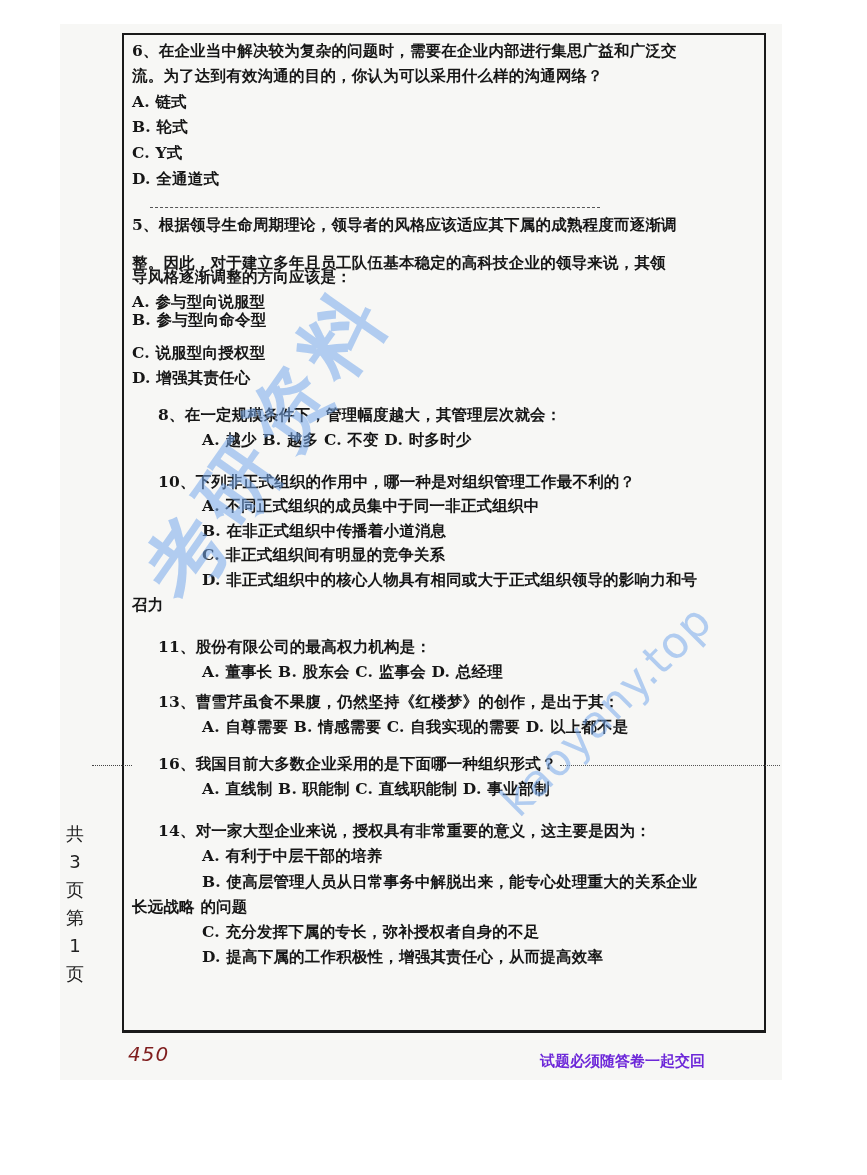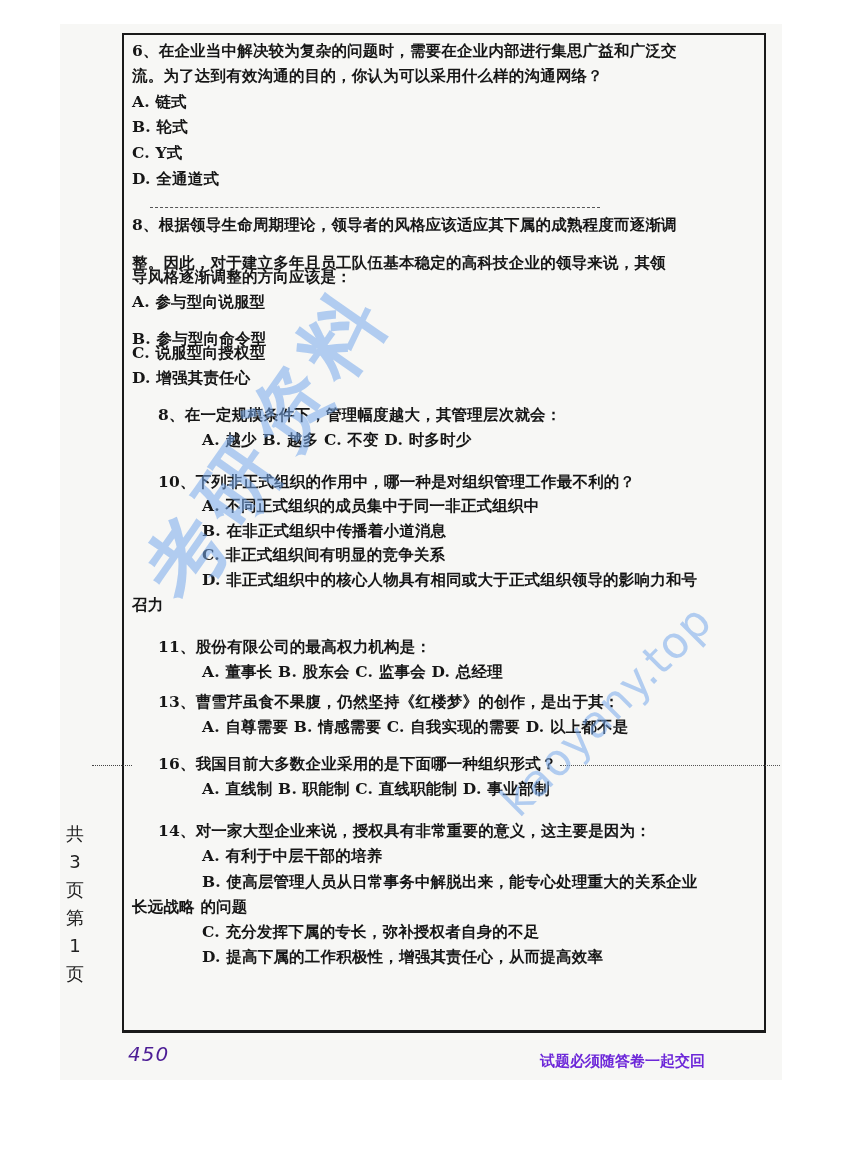--- a/index.html
+++ b/index.html
@@ -35,21 +35,21 @@
       border-top: 1px dotted #555;
     }
     .side {
       position: absolute; left: 63px; top: 820px; width: 24px;
       font-family: "DejaVu Sans", sans-serif; font-size: 18px; line-height: 28px;
       text-align: center; color: #222;
     }
     .side span { display: block; }
     .footer-num {
       position: absolute; left: 128px; top: 1042px;
-      font-family: "DejaVu Sans", sans-serif; font-size: 20px; color: #4c1d95;
+      font-family: "DejaVu Sans", sans-serif; font-size: 20px; color: #7f1d1d;
       font-style: italic; letter-spacing: 1px;
     }
     .footer-note {
       position: absolute; left: 540px; top: 1052px;
       font-family: "DejaVu Sans", sans-serif; font-size: 15px; font-weight: bold; color: #6d28d9;
     }
     .wm {
       position: absolute; color: rgba(120,170,235,0.55); pointer-events: none;
       font-family: "DejaVu Sans", sans-serif;
     }
@@ -73,25 +73,25 @@
 
 <div class="content">
 
   <div class="line" style="left:0;top:0">6、在企业当中解决较为复杂的问题时，需要在企业内部进行集思广益和广泛交</div>
   <div class="line" style="left:0;top:25px">流。为了达到有效沟通的目的，你认为可以采用什么样的沟通网络？</div>
   <div class="line" style="left:0;top:51px">A. 链式</div>
   <div class="line" style="left:0;top:76px">B. 轮式</div>
   <div class="line" style="left:0;top:102px">C. Y式</div>
   <div class="line" style="left:0;top:128px">D. 全通道式</div>
 
-  <div class="line" style="left:0;top:174px">8、根据领导生命周期理论，领导者的风格应该适应其下属的成熟程度而逐渐调</div>
+  <div class="line" style="left:0;top:174px">5、根据领导生命周期理论，领导者的风格应该适应其下属的成熟程度而逐渐调</div>
   <div class="line" style="left:0;top:212px">整。因此，对于建立多年且员工队伍基本稳定的高科技企业的领导来说，其领</div>
   <div class="line" style="left:0;top:226px">导风格逐渐调整的方向应该是：</div>
   <div class="line" style="left:0;top:251px">A. 参与型向说服型</div>
-  <div class="line" style="left:0;top:288px">B. 参与型向命令型</div>
+  <div class="line" style="left:0;top:269px">B. 参与型向命令型</div>
   <div class="line" style="left:0;top:302px">C. 说服型向授权型</div>
   <div class="line" style="left:0;top:327px">D. 增强其责任心</div>
 
   <div class="line" style="left:26px;top:364px">8、在一定规模条件下，管理幅度越大，其管理层次就会：</div>
   <div class="line" style="left:70px;top:389px">A. 越少 B. 越多 C. 不变 D. 时多时少</div>
 
   <div class="line" style="left:26px;top:431px">10、下列非正式组织的作用中，哪一种是对组织管理工作最不利的？</div>
   <div class="line" style="left:70px;top:455px">A. 不同正式组织的成员集中于同一非正式组织中</div>
   <div class="line" style="left:70px;top:480px">B. 在非正式组织中传播着小道消息</div>
   <div class="line" style="left:70px;top:504px">C. 非正式组织间有明显的竞争关系</div>

